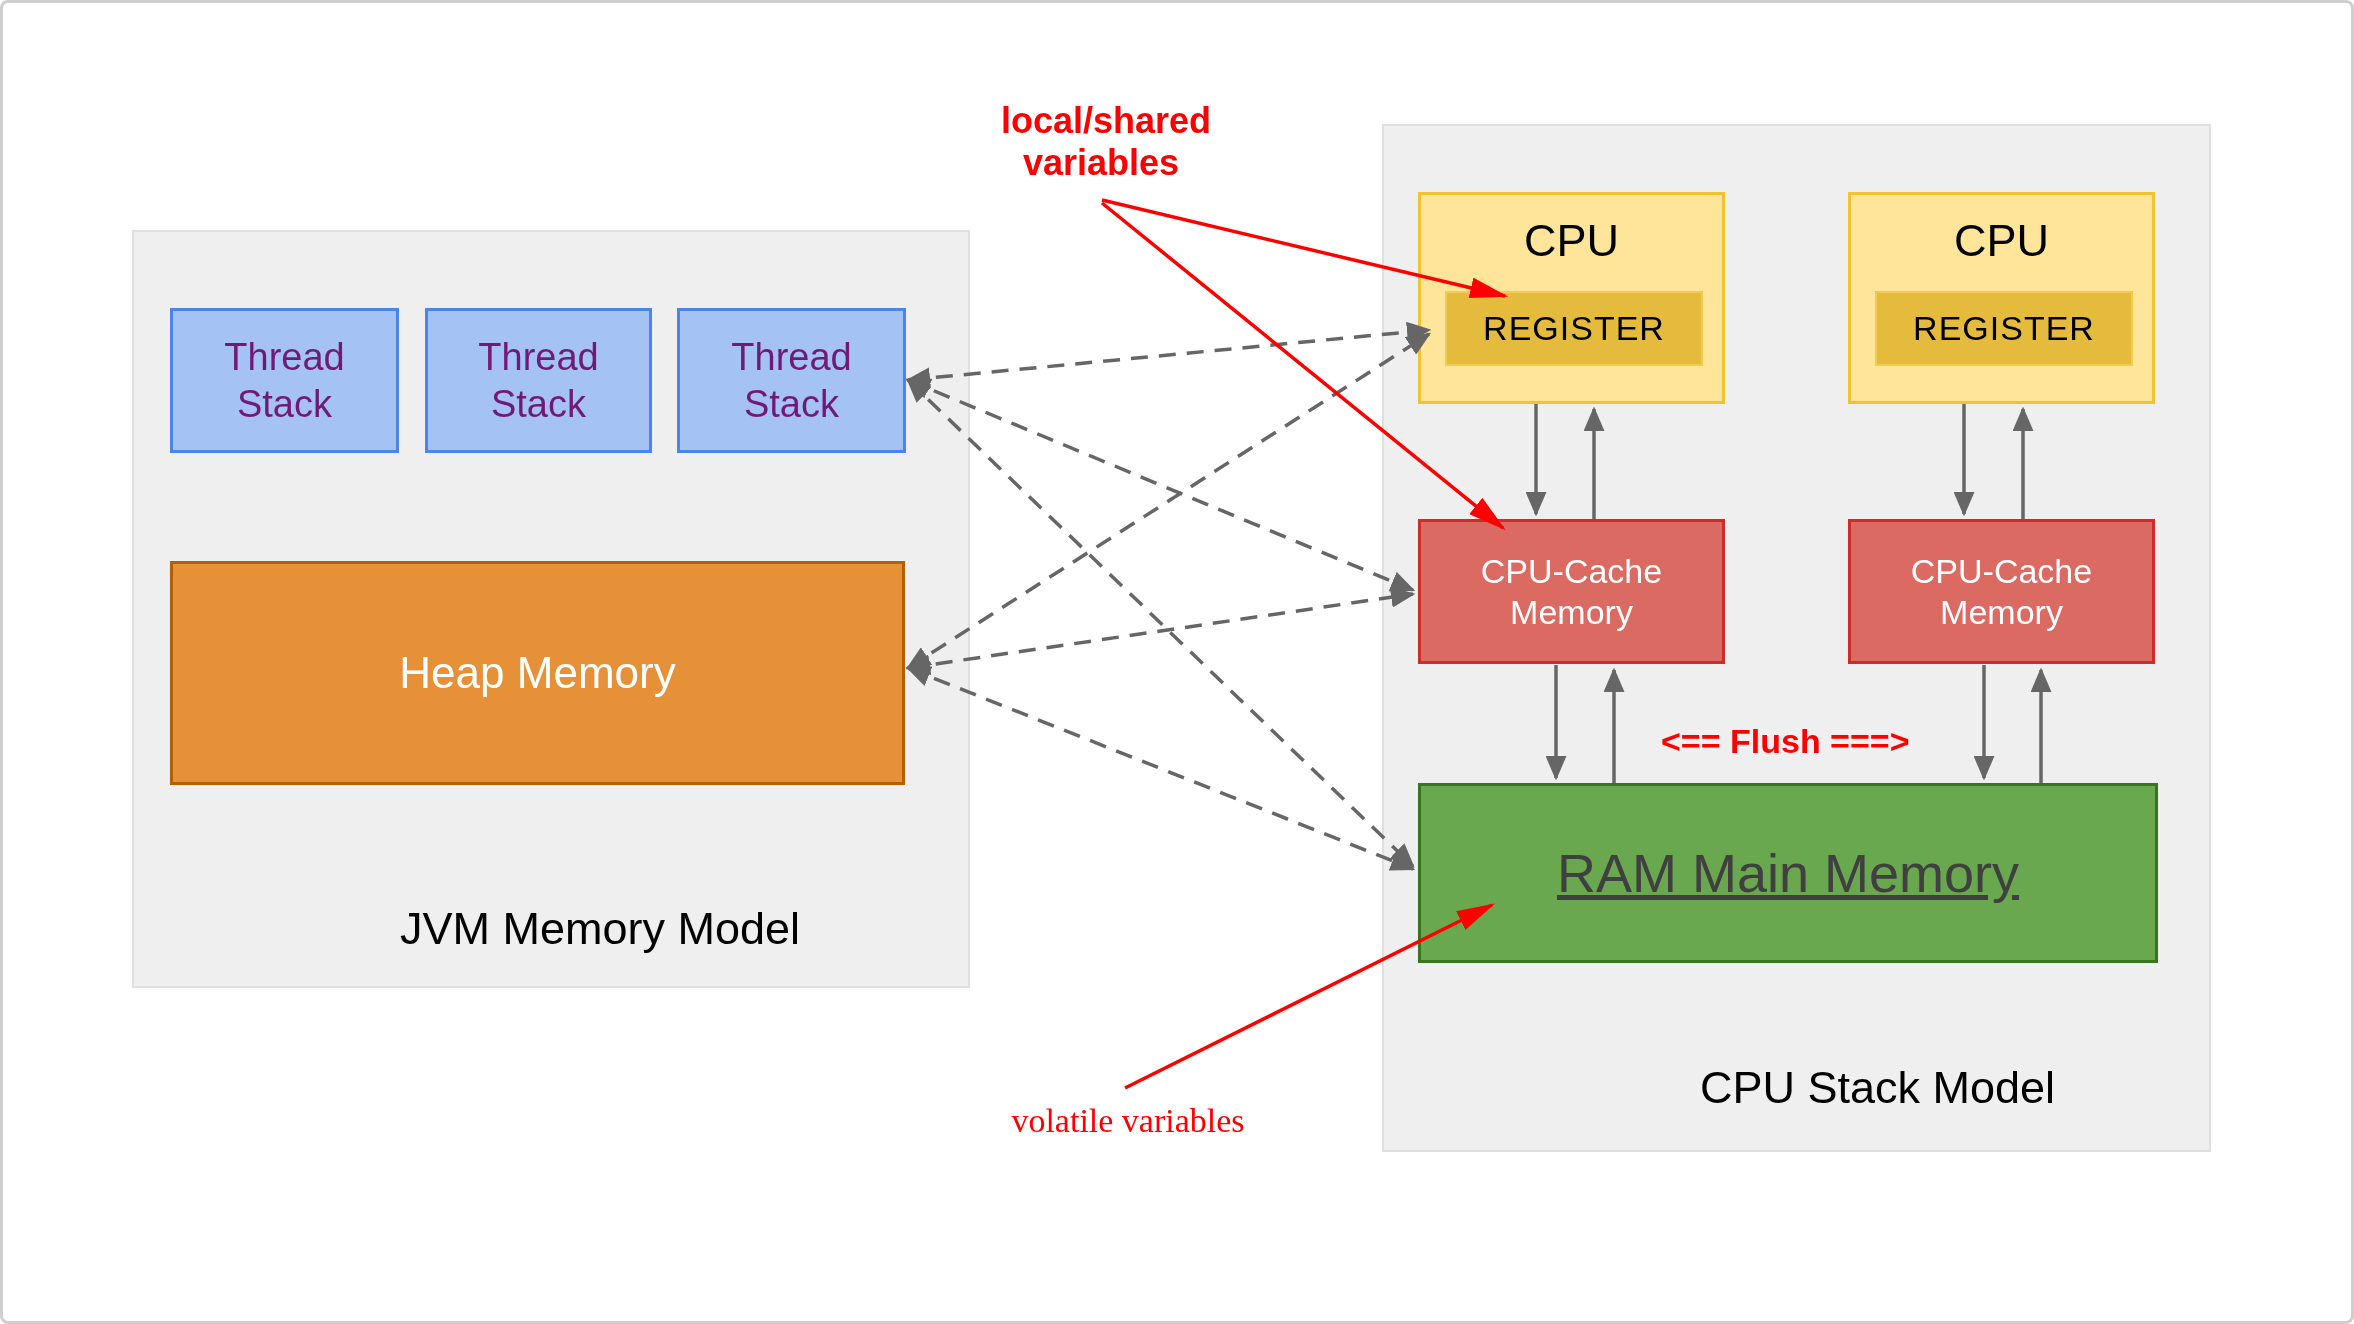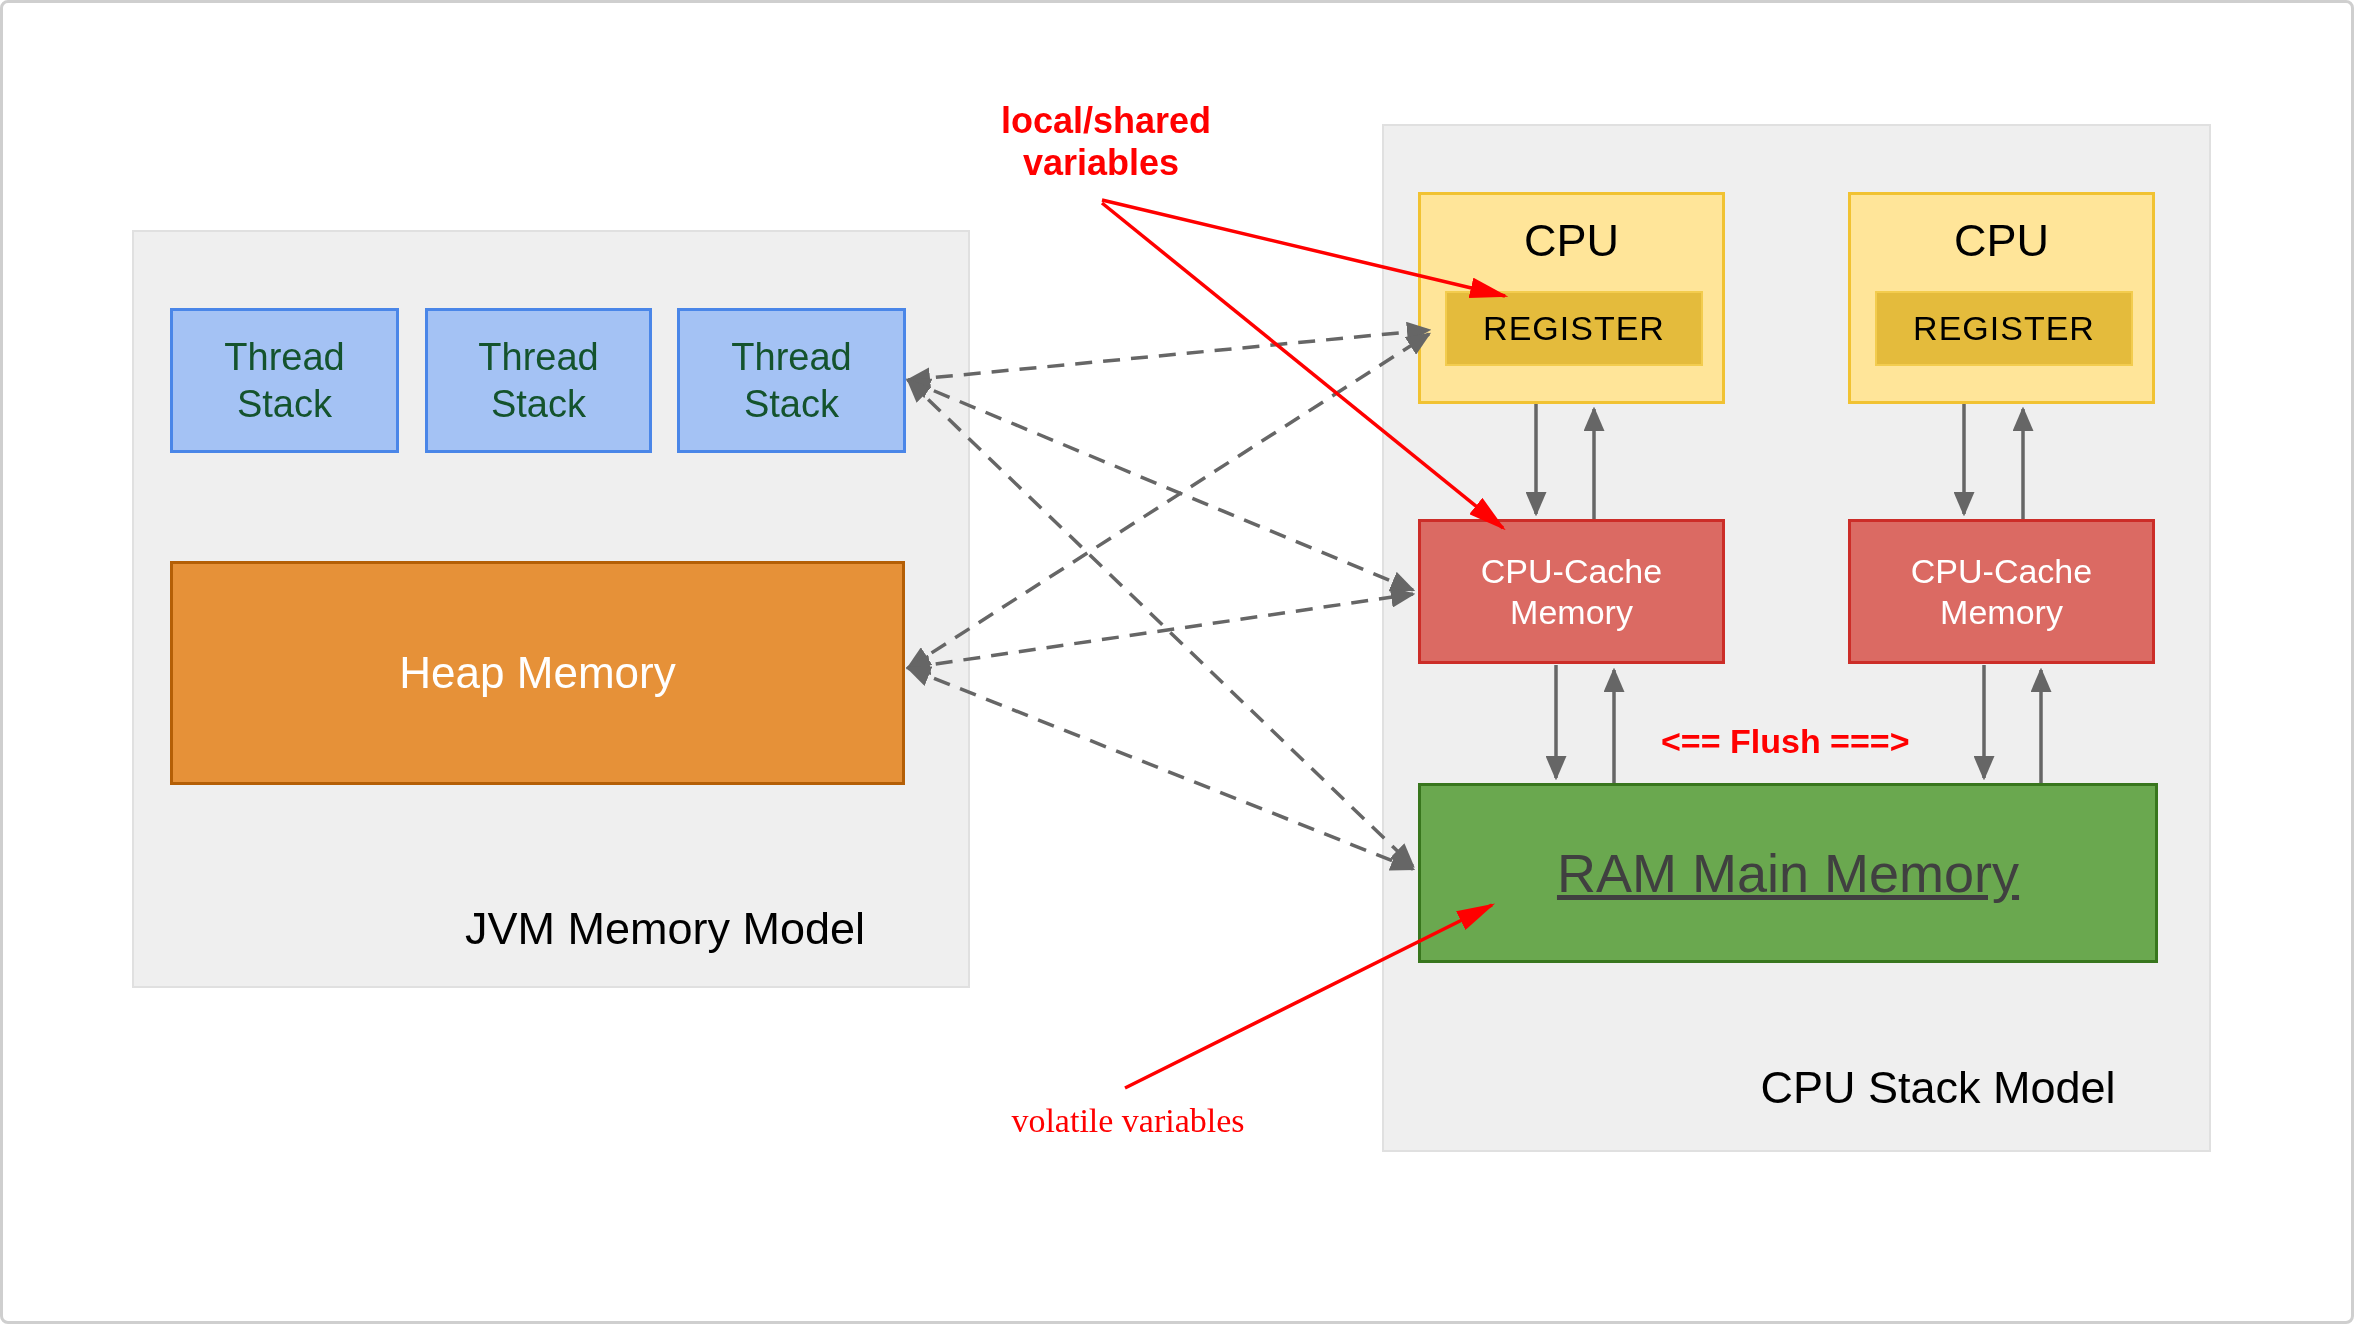--- a/index.html
+++ b/index.html
@@ -19,21 +19,21 @@
     border:2px solid var(--container-border,#e0e0e0);
   }
   .box{
     position:absolute;box-sizing:border-box;
     display:flex;align-items:center;justify-content:center;
     text-align:center;
   }
   .thread-stack{
     background:var(--thread-fill,#a4c2f4);
     border:3px solid var(--thread-border,#4a86e8);
-    color:#14532d;font-size:38px;line-height:47px;
+    color:#701a75;font-size:38px;line-height:47px;
   }
   .heap{
     background:var(--heap-fill,#e69138);
     border:3px solid var(--heap-border,#b45f06);
     color:#fff;font-size:44px;justify-content:center;
   }
   .cpu{
     background:var(--cpu-fill,#ffe599);
     border:3px solid var(--cpu-border,#f1c232);
     color:#000;font-size:45px;
@@ -50,21 +50,21 @@
     border:3px solid var(--cache-border,#cc2d28);
     color:#fff;font-size:34px;line-height:41px;
   }
   .ram{
     background:var(--ram-fill,#6aa84f);
     border:3px solid var(--ram-border,#38761d);
     color:#404040;font-size:54px;text-decoration:underline;
   }
   .model-title{
     position:absolute;color:#000;font-size:45px;
-    text-align:center;white-space:nowrap;
+    text-align:left;white-space:nowrap;
   }
   .red-note{
     position:absolute;color:var(--accent-red,#ff0000);
     font-size:36px;line-height:42px;text-align:center;
   }
   .flush-note{
     position:absolute;color:var(--accent-red,#ff0000);
     font-size:34px;font-weight:600;white-space:nowrap;
   }
   svg.arrows{position:absolute;left:0;top:0;pointer-events:none;}

